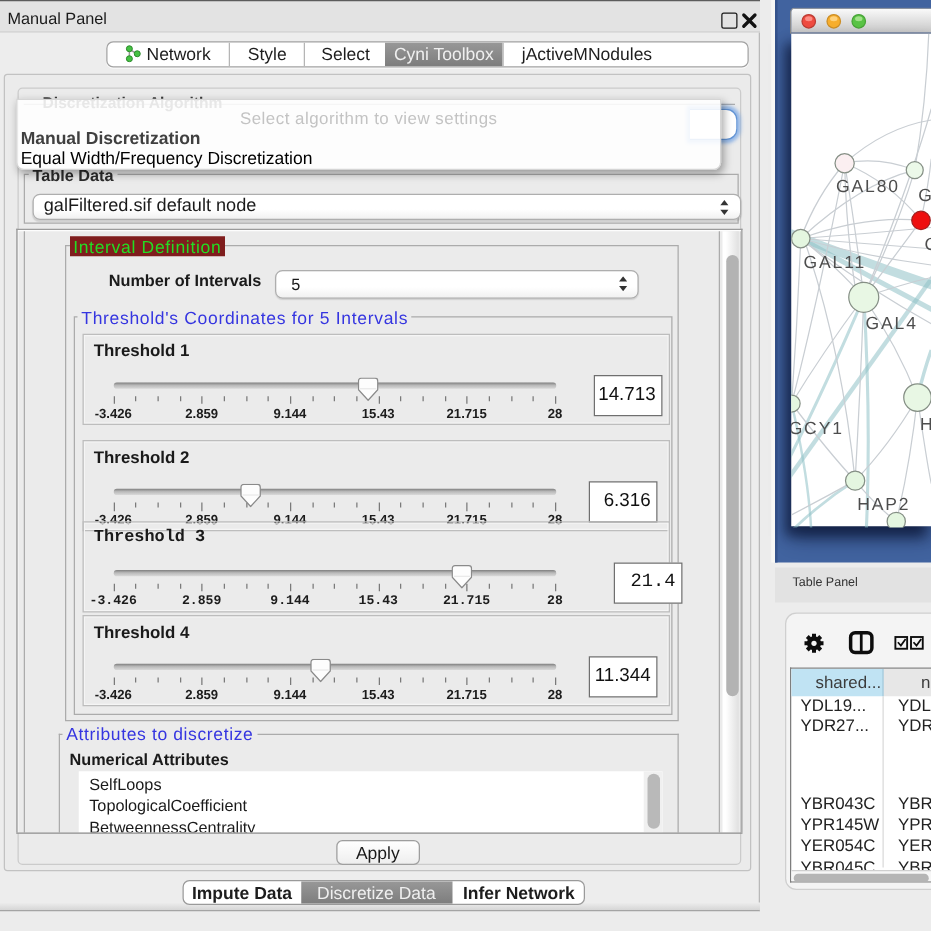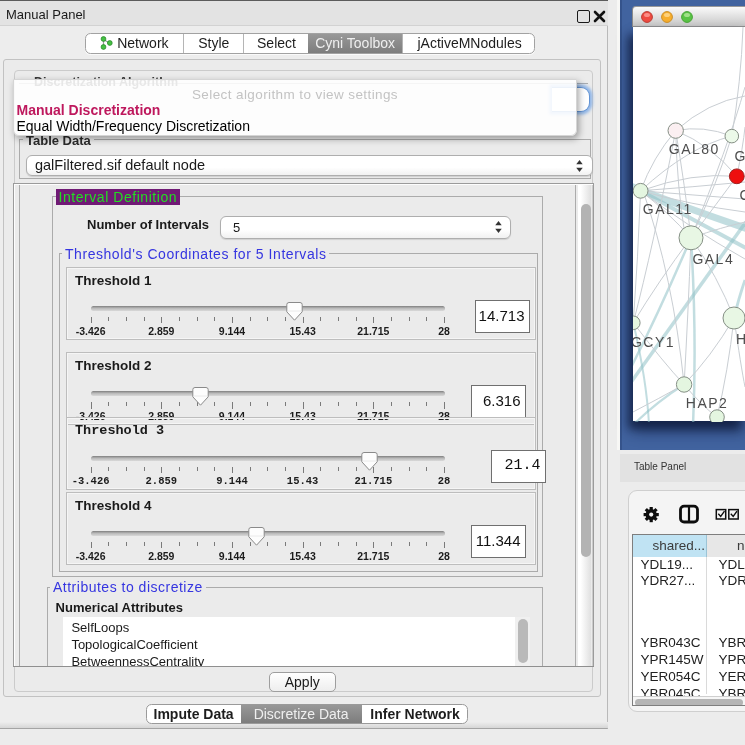--- a/index.html
+++ b/index.html
@@ -167,21 +167,21 @@
 
   <div class="abs" style="left:0;top:0;width:608px;height:729px;background:#ededed;
      border-right:1px solid #b9b9b9;border-bottom:1.5px solid #a4a4a4;box-sizing:border-box;"></div>
   <div class="abs" style="left:0;top:0;width:608px;height:26px;background:#e3e3e3;border-top:1px solid #5c5c5c;border-bottom:1px solid #d2d2d2;box-sizing:border-box;"></div>
   <div class="abs r13" style="left:6px;top:6.5px;">Manual Panel</div>
   <div class="abs" style="left:577px;top:10px;width:11px;height:11px;border:1.8px solid #1a1a1a;border-radius:2px;"></div>
   <svg class="abs" style="left:592px;top:9px;" width="15" height="15" viewBox="0 0 15 15">
     <path d="M3 3 L12 12 M12 3 L3 12" stroke="#111" stroke-width="2.6" stroke-linecap="round"></path>
   </svg>
 
-  <div class="abs" style="left:84.9px;top:32.5px;width:450px;height:21px;background:#fff;
+  <div class="abs" style="left:84.9px;top:32.5px;width:514px;height:21px;background:#fff;
       border:1px solid #a2a2a2;border-radius:5.5px;overflow:hidden;box-sizing:border-box;box-shadow:0 1px 0 rgba(255,255,255,0.7);">
     <div class="seg" style="left:0;width:97px;">
       <svg width="13" height="14" viewBox="0 0 13 14" style="margin-right:4px;">
         <line x1="3.5" y1="3.5" x2="3.5" y2="10.5" stroke="#9a9a9a" stroke-width="1.2"></line>
         <line x1="3.5" y1="3.5" x2="9.5" y2="7" stroke="#9a9a9a" stroke-width="1.2"></line>
         <circle cx="3.5" cy="3" r="2.4" fill="#45c143" stroke="#2c8a2c" stroke-width="0.8"></circle>
         <circle cx="3.5" cy="11" r="2.4" fill="#45c143" stroke="#2c8a2c" stroke-width="0.8"></circle>
         <circle cx="9.8" cy="7" r="2.4" fill="#45c143" stroke="#2c8a2c" stroke-width="0.8"></circle>
       </svg>Network</div>
     <div class="seg" style="left:97px;width:59.9px;border-left:1px solid #b5b5b5;">Style</div>
@@ -195,42 +195,42 @@
 
   <div class="abs" style="left:18.6px;top:82.7px;width:569.4px;height:40px;border-top:1px solid #ababab;"></div>
   <div class="abs" style="left:34px;top:74.5px;color:#3a3a3a;font-weight:bold;font-size:12.5px;">Discretization Algorithm</div>
 
   <div class="abs" style="left:552px;top:86.5px;width:38px;height:25px;border-radius:0 9px 9px 0;background:#fff;
      border:1.5px solid #6394d4;border-left:none;box-shadow:0 0 3px 2.5px rgba(125,170,230,0.8);box-sizing:border-box;"></div>
 
   <div class="abs" style="left:13px;top:78.5px;width:564px;height:57px;background:rgba(255,255,255,0.88);z-index:50;
      border:1px solid #d5d5d5;border-radius:0 0 6px 6px;box-shadow:2px 3px 7px rgba(0,0,0,0.35);box-sizing:border-box;">
     <div style="position:absolute;left:0;top:7.5px;width:100%;text-align:center;font-size:13.5px;color:#c3c3c3;letter-spacing:0.4px;">Select algorithm to view settings</div>
-    <div style="position:absolute;left:2.5px;top:22px;font-size:14px;font-weight:bold;color:#be185d;">Manual Discretization</div>
+    <div style="position:absolute;left:2.5px;top:22px;font-size:14px;font-weight:bold;color:#404040;">Manual Discretization</div>
     <div style="position:absolute;left:2.5px;top:38px;font-size:14px;color:#000;">Equal Width/Frequency Discretization</div>
   </div>
 
   <div class="abs" style="left:18.6px;top:138.7px;width:572.4px;height:40.2px;border:1px solid #ababab;box-sizing:border-box;"></div>
   <div class="abs b13" style="left:23px;top:132.5px;background:#ebebeb;padding:0 3px;color:#2c2c2c;">Table Data</div>
   <div class="combo" style="left:25.8px;top:154.5px;width:565px;height:19px;">
     <div class="abs" style="left:8.2px;top:1.5px;font-size:14.5px;color:#1a1a1a;">galFiltered.sif default node</div>
     <svg class="arrows" style="right:8px;top:4.5px;" viewBox="0 0 9 13">
       <path d="M4.5 0 L8 4.5 L1 4.5 Z" fill="#333"></path>
       <path d="M4.5 13 L8 8.5 L1 8.5 Z" fill="#333"></path>
     </svg>
   </div>
 
   <div class="abs" style="left:13px;top:183px;width:581px;height:483.3px;border:1px solid #9b9b9b;border-bottom:none;box-shadow:inset 1px 1px 0 #fdfdfd;box-sizing:border-box;"></div>
   <div class="abs" style="left:19px;top:184.5px;width:556.5px;height:481.8px;border-left:1px solid #ababab;border-right:1px solid #ababab;box-sizing:border-box;"></div>
 
   <div class="abs" style="left:577.7px;top:184.5px;width:13.7px;height:481.8px;background:linear-gradient(90deg,#ffffff 20%,#e0e0e0);"></div>
   <div class="abs" style="left:580.7px;top:204px;width:10.3px;height:353px;background:#b3b3b3;border-radius:5.5px;"></div>
 
   <div class="abs" style="left:51.8px;top:196.3px;width:490.8px;height:380.9px;border:1px solid #ababab;box-sizing:border-box;"></div>
-  <div class="abs" style="left:55.5px;top:189px;background:#701a75;padding:0 3px;font-size:14px;letter-spacing:0.55px;color:#23dd23;">Interval Definition</div>
+  <div class="abs" style="left:55.5px;top:189px;background:#7f1d1d;padding:0 3px;font-size:14px;letter-spacing:0.55px;color:#23dd23;">Interval Definition</div>
 
   <div class="abs b13" style="left:87px;top:217px;">Number of Intervals</div>
   <div class="combo" style="left:220px;top:216px;width:289px;height:21px;">
     <div class="abs r13" style="left:12px;top:3px;">5</div>
     <svg class="arrows" style="right:7px;top:4px;" viewBox="0 0 9 13">
       <path d="M4.5 0 L8 4.5 L1 4.5 Z" fill="#333"></path>
       <path d="M4.5 13 L8 8.5 L1 8.5 Z" fill="#333"></path>
     </svg>
   </div>
 

